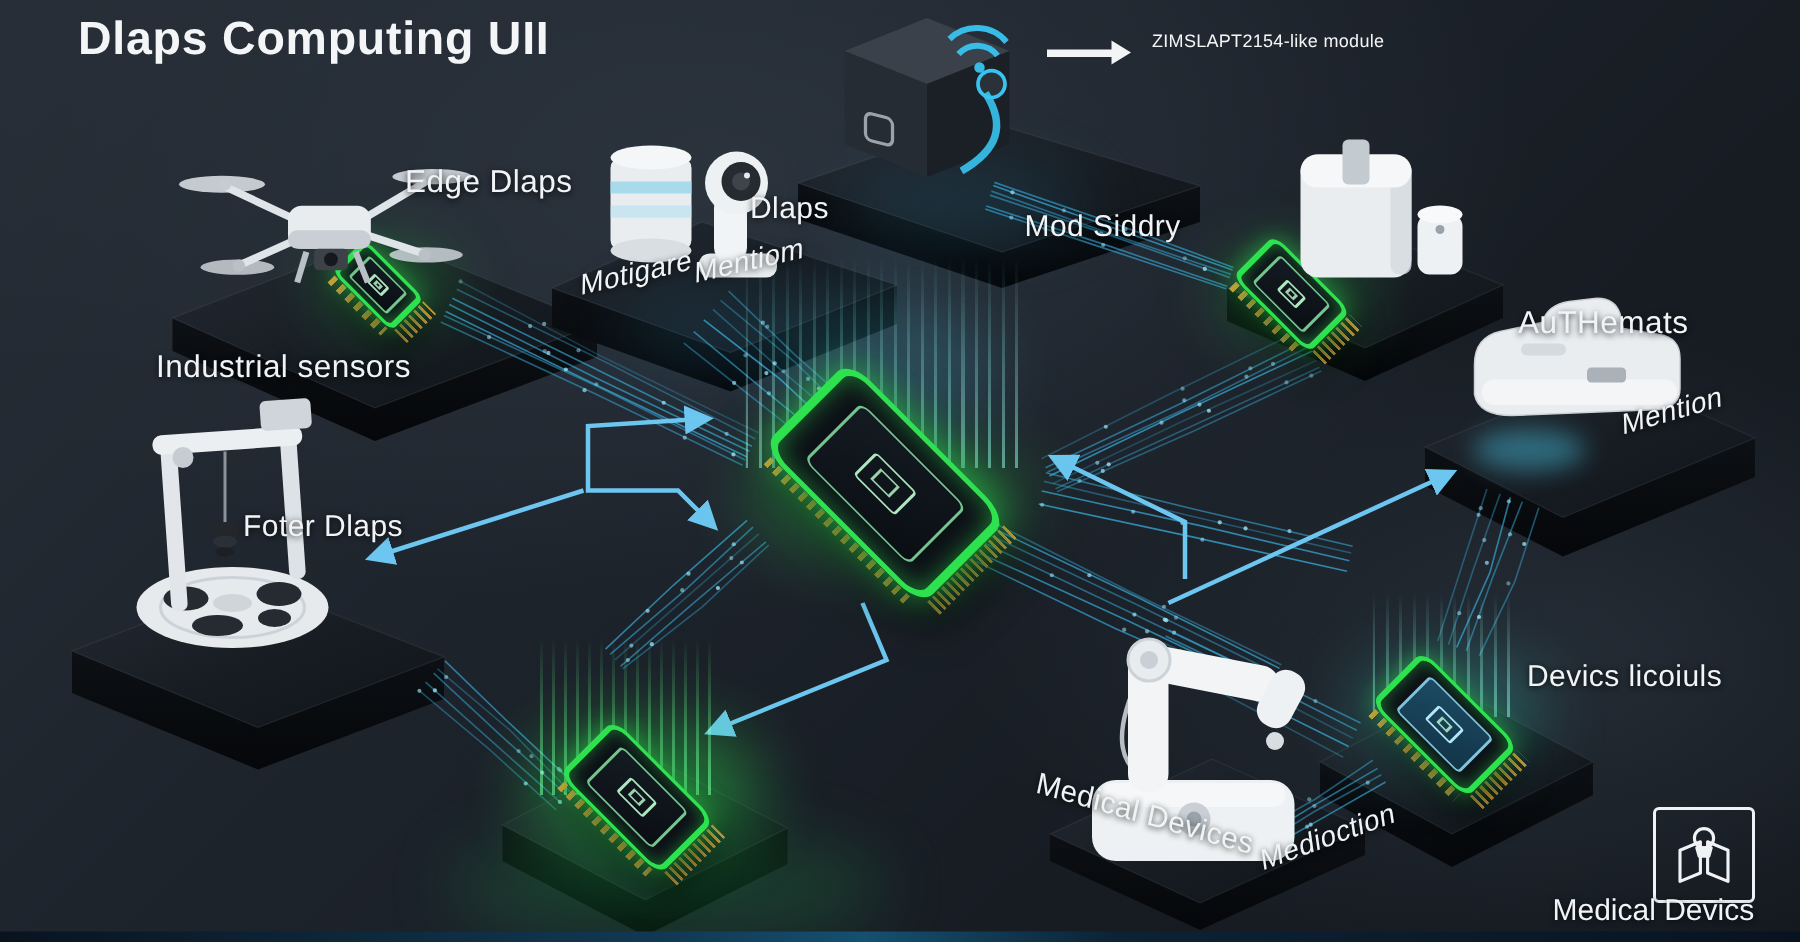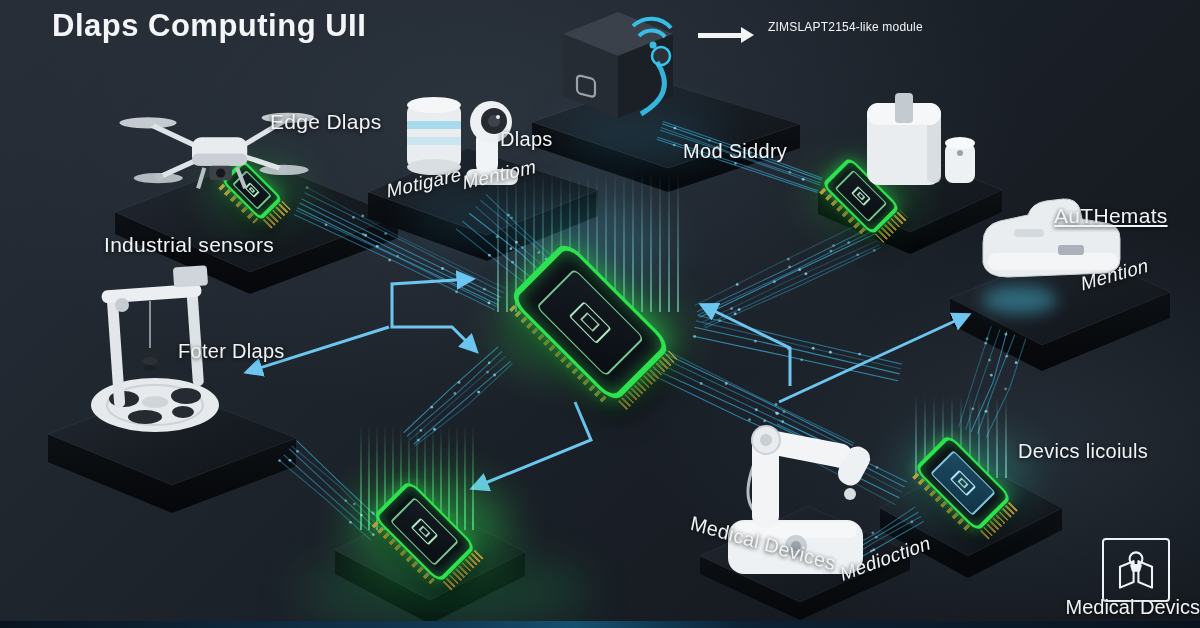--- a/index.html
+++ b/index.html
@@ -34,21 +34,21 @@
   .dev{position:absolute;z-index:5;pointer-events:none;}
   .lbl{position:absolute;z-index:6;color:#f1f4f6;font-size:20px;letter-spacing:.3px;white-space:nowrap;
     text-shadow:0 1px 4px rgba(0,0,0,.8);}
   .title{position:absolute;left:52px;top:8px;z-index:6;color:#f3f5f7;font-size:31px;font-weight:bold;letter-spacing:.5px;}
   .callout{position:absolute;left:768px;top:17px;z-index:6;color:#f3f5f7;font-size:12px;line-height:21.5px;letter-spacing:.2px;}
   .c-arrow{position:absolute;left:698px;top:33px;width:44px;height:5px;background:#f2f4f6;z-index:6;}
   .c-arrow::after{content:"";position:absolute;right:-12px;top:-6px;border-left:13px solid #f2f4f6;
     border-top:8.5px solid transparent;border-bottom:8.5px solid transparent;}
   .logo-box{position:absolute;left:1102px;top:538px;width:64px;height:60px;border:2.5px solid #f0f3f5;
     border-radius:4px;z-index:6;display:flex;align-items:center;justify-content:center;}
-  .logo-lbl{position:absolute;left:1035px;top:596px;width:165px;text-align:right;z-index:6;color:#f1f4f6;
+  .logo-lbl{position:absolute;left:1035px;top:596px;width:165px;text-align:left;z-index:6;color:#f1f4f6;
     font-size:20px;text-shadow:0 1px 4px rgba(0,0,0,.8);}
   .bottom-strip{position:absolute;left:0;bottom:0;width:1200px;height:7px;z-index:5;
     background:linear-gradient(90deg,#09131f 0%,#123a55 38%,#155070 48%,#0c2235 62%,#09131f 100%);}
 </style>
 </head>
 <body>
 
 <div class="stage">
 
   <svg id="scene" width="1200" height="628">
@@ -444,25 +444,25 @@
   <div class="callout">
     <div>ZIMSLAPT2154-like module</div>
   </div>
 
   <div class="lbl" style="left:270px;top:110px;font-size:21px;">Edge Dlaps</div>
   <div class="lbl" style="left:500px;top:128px;">Dlaps</div>
   <div class="lbl" style="left:386px;top:172px;font-size:19px;transform:rotate(-13deg) skewX(-14deg);">Motigare</div>
   <div class="lbl" style="left:462px;top:164px;font-size:19px;transform:rotate(-13deg) skewX(-14deg);">Mentiom</div>
   <div class="lbl" style="left:683px;top:99px;margin-top:41px;">Mod Siddry</div>
   <div class="lbl" style="left:104px;top:233px;font-size:21px;">Industrial sensors</div>
-  <div class="lbl" style="left:178px;top:340px;">Foter Dlaps</div>
+  <div class="lbl" style="left:162px;top:340px;">Foter Dlaps</div>
   <div class="lbl" style="left:688px;top:532px;transform:rotate(16deg) skewX(4deg);">Medical Devices</div>
   <div class="lbl" style="left:838px;top:548px;font-size:19px;transform:rotate(-20deg) skewX(-12deg);">Medioction</div>
   <div class="lbl" style="left:1018px;top:440px;">Devics licoiuls</div>
-  <div class="lbl" style="left:1054px;top:204px;font-size:21px;text-decoration:underline;">AuTHemats</div>
+  <div class="lbl" style="left:1012px;top:204px;font-size:21px;">AuTHemats</div>
   <div class="lbl" style="left:1080px;top:264px;font-size:19px;transform:rotate(-16deg) skewX(-14deg);">Mention</div>
 
   <div class="logo-box">
     <svg width="48" height="48" viewBox="0 0 60 60">
       <g fill="none" stroke="#f0f3f5" stroke-width="2.6" stroke-linejoin="round">
         <circle cx="30" cy="16" r="8"></circle>
         <path d="M24,24 L36,24 L34,31 L26,31 Z" fill="#f0f3f5"></path>
         <path d="M10,26 L27,19 L27,45 L10,52 Z"></path>
         <path d="M50,26 L33,19 L33,45 L50,52 Z"></path>
       </g>

